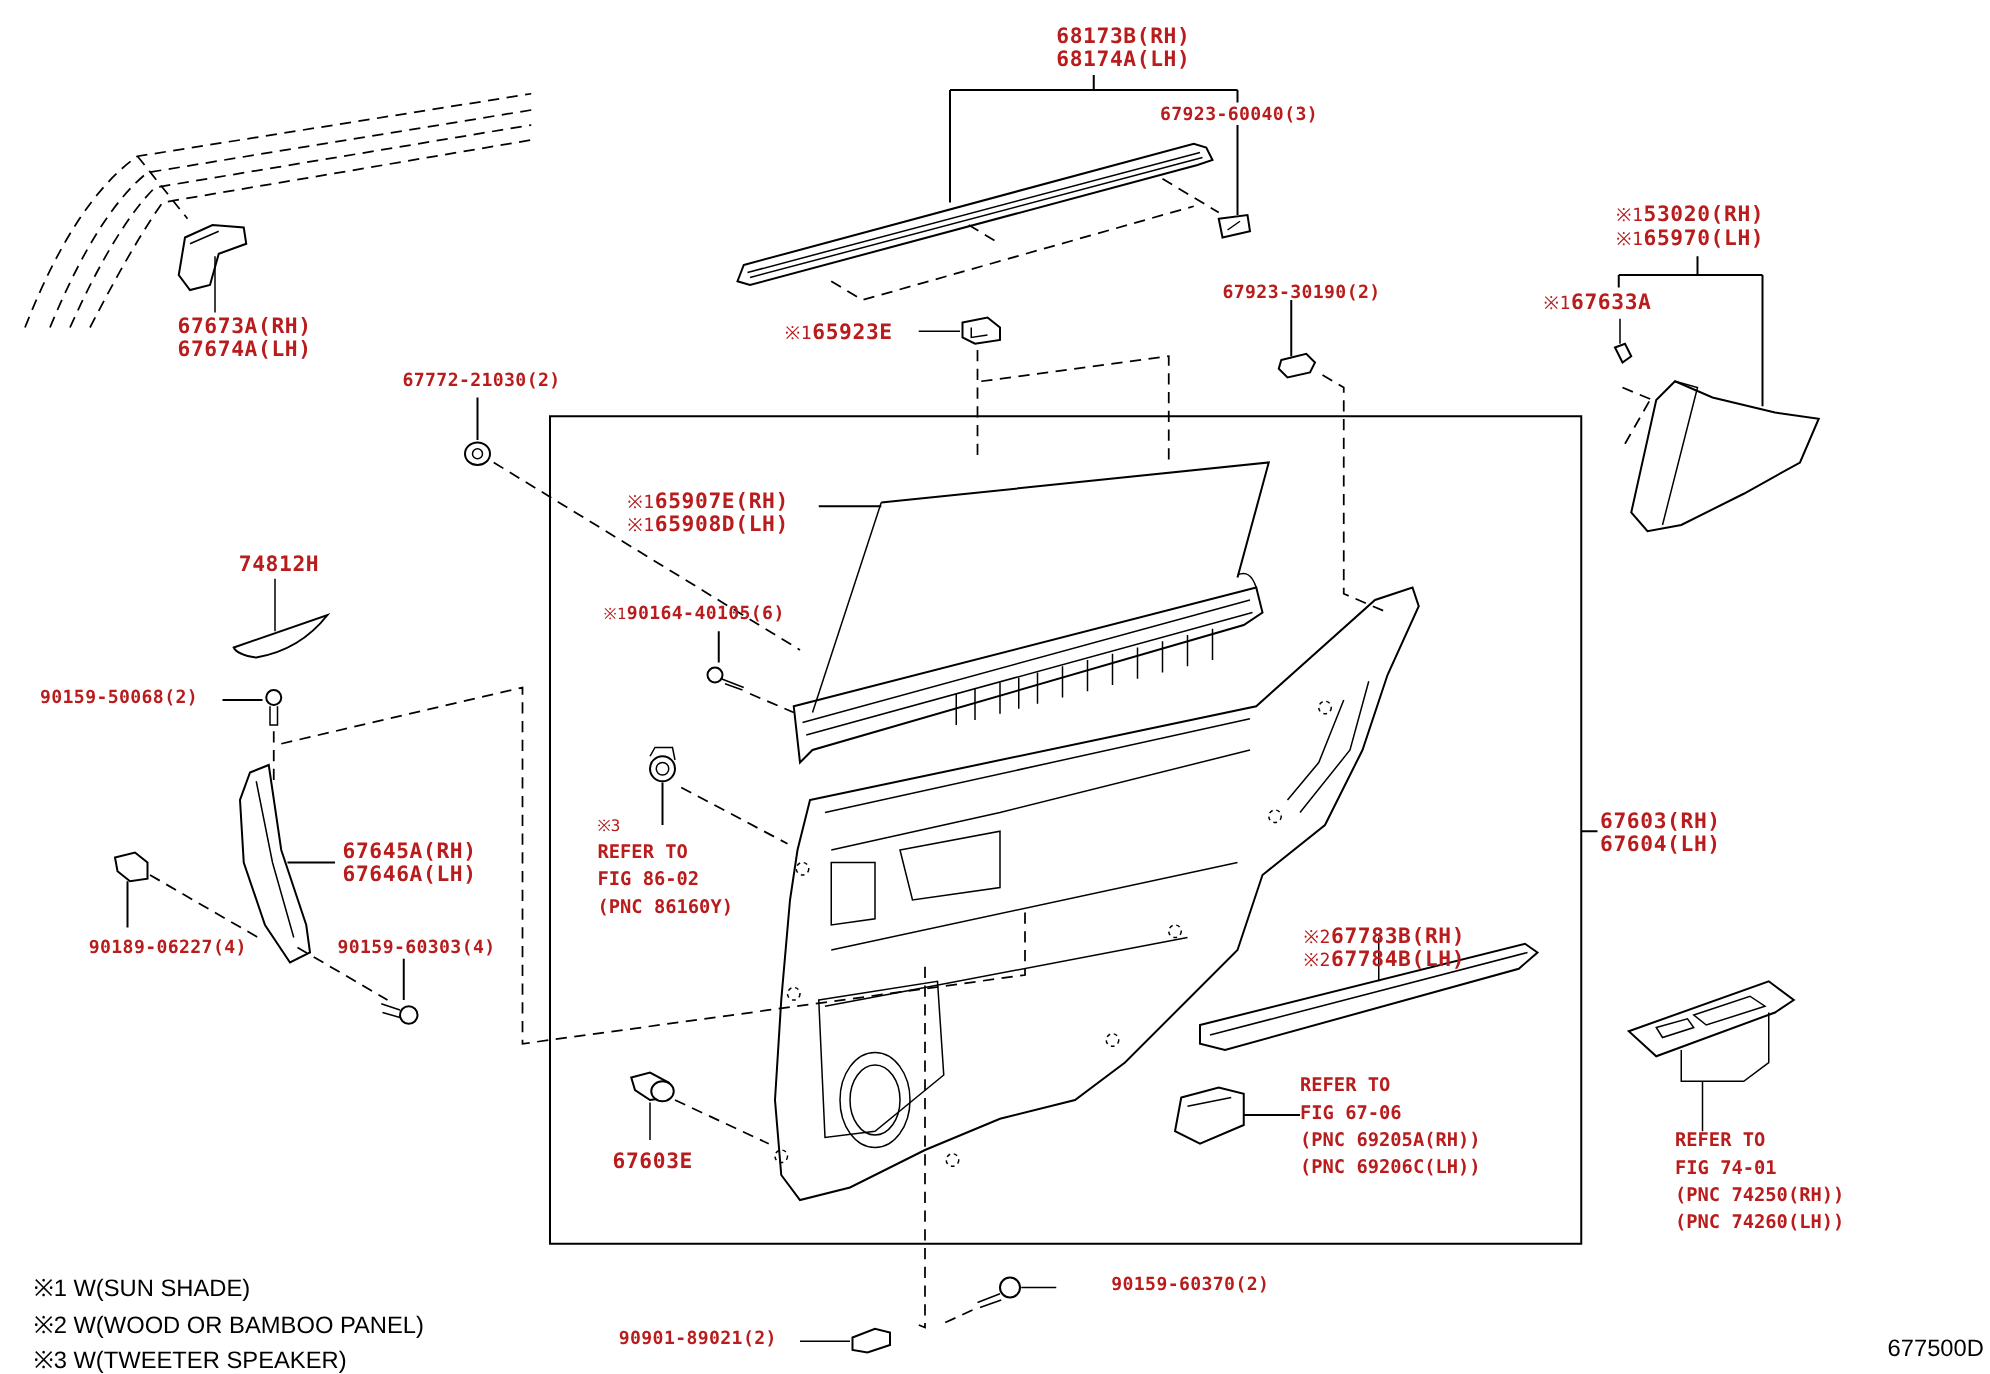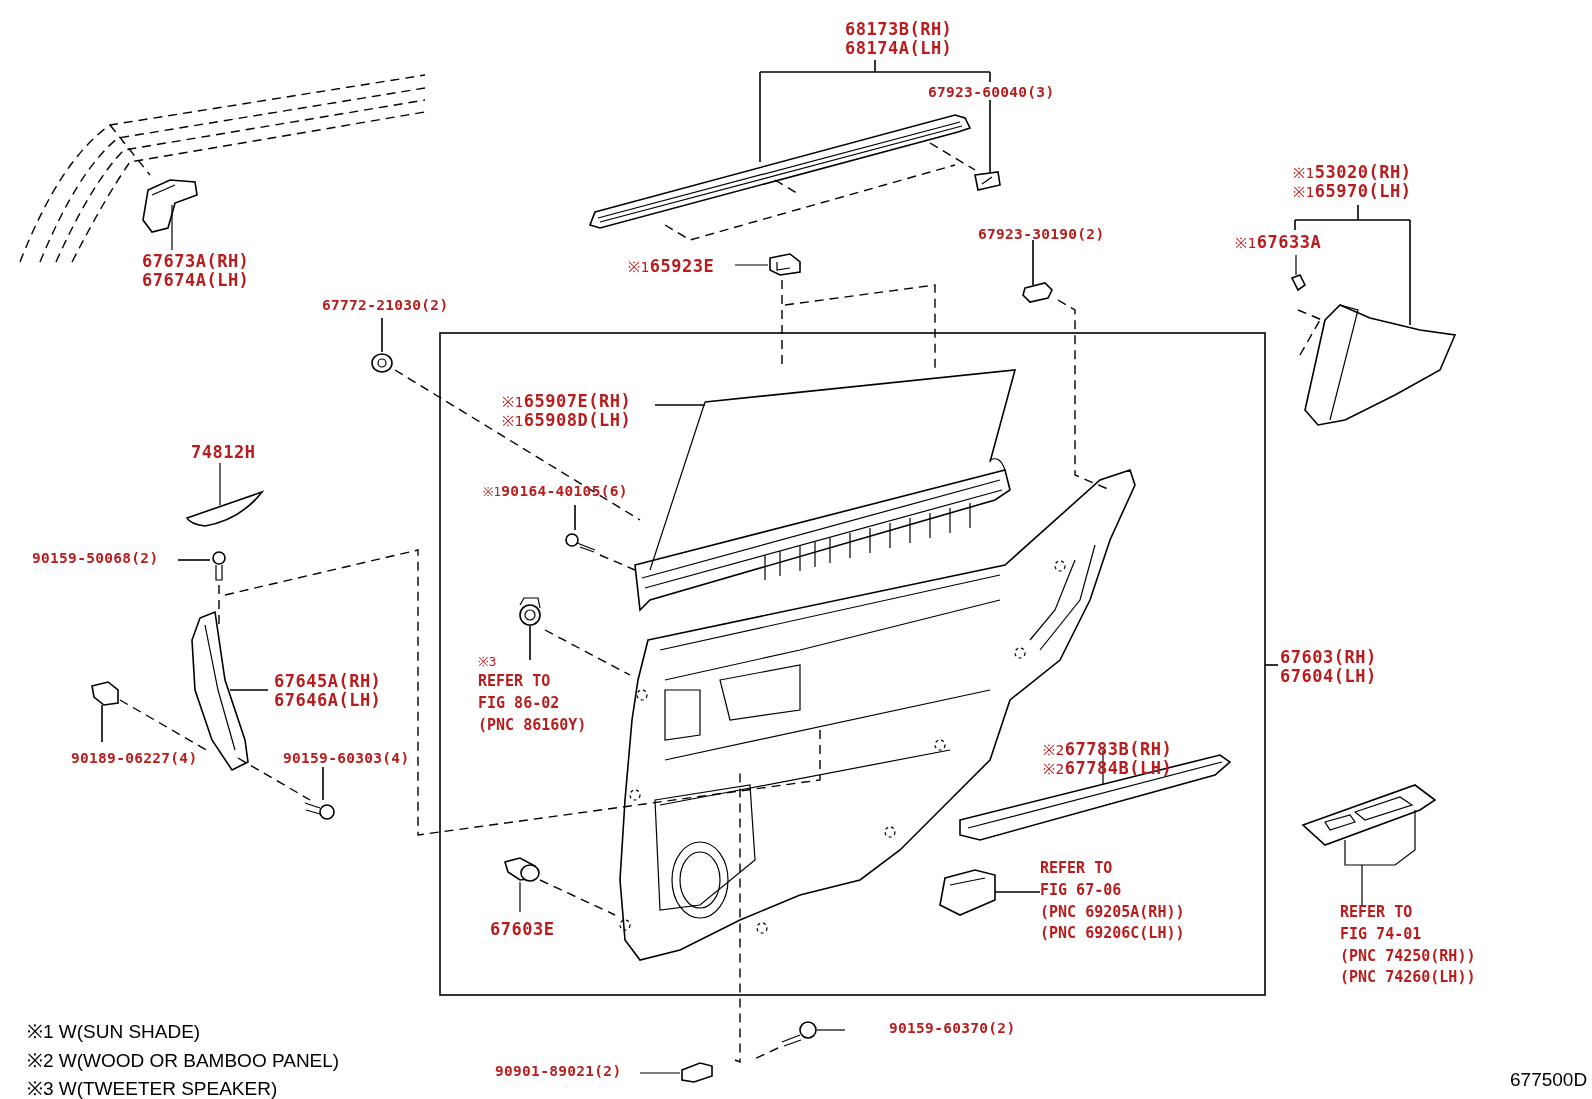--- a/index.html
+++ b/index.html
@@ -283,21 +283,21 @@
 
 <div class="lbl big" style="left:274px; top:672px;">
   <span class="line">67645A(RH)</span>
   <span class="line">67646A(LH)</span>
 </div>
 
 <div class="lbl small" style="left:47px; top:750px;margin-left:24px;">
   <span>90189-06227(4)</span>
 </div>
 
-<div class="lbl small" style="left:270px; top:750px;margin-left:13px;">
+<div class="lbl small" style="left:270px; top:750px;">
   <span>90159-60303(4)</span>
 </div>
 
 <div class="lbl big" style="left:1280px; top:648px;">
   <span class="line">67603(RH)</span>
   <span class="line">67604(LH)</span>
 </div>
 
 <div class="lbl big" style="left:1043px; top:708px;margin-top:32px;">
   <span class="line"><span class="mark">※2</span><span>67783B(RH)</span></span>

